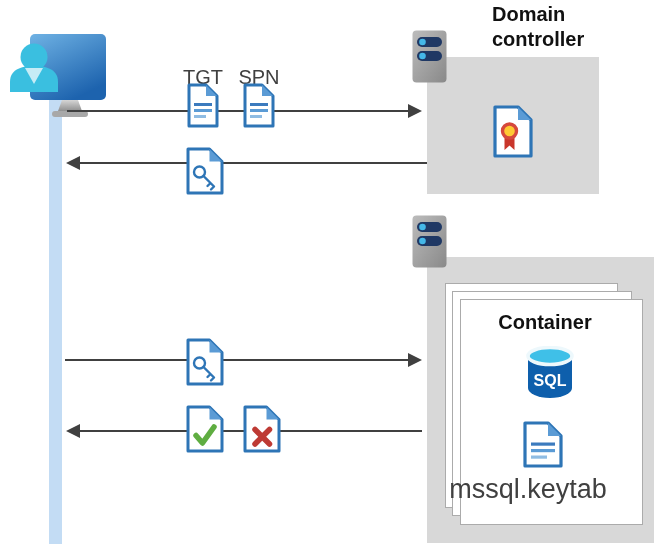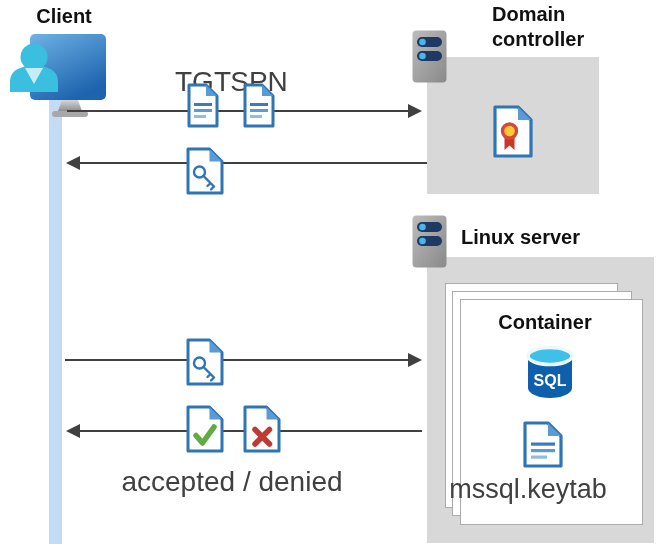--- a/index.html
+++ b/index.html
@@ -2,39 +2,38 @@
 <html><head>
 <meta charset="utf-8">
 <style>
   html,body{margin:0;padding:0;background:#fff;}
   #canvas{
     position:relative;width:660px;height:558px;background:#fff;overflow:hidden;
     font-family:"Liberation Sans","DejaVu Sans",sans-serif;color:#1a1a1a;
   }
   .abs{position:absolute;}
   .heading{font-weight:bold;font-size:20px;color:#111;line-height:25px;}
-  .msg-label{font-size:28px;color:#404040;}
+  .msg-label{font-size:20px;color:#404040;}
   .center{text-align:center;}
   .gray-box{background:#d8d8d8;}
   .arrow-line{height:0;border-top:2px solid #404040;z-index:2;}
   .head-right{width:0;height:0;border-top:7px solid transparent;border-bottom:7px solid transparent;border-left:14px solid #404040;z-index:2;}
   .head-left{width:0;height:0;border-top:7px solid transparent;border-bottom:7px solid transparent;border-right:14px solid #404040;z-index:2;}
   .doc{z-index:3;}
   .card{background:#fff;border:1.5px solid #ababab;box-sizing:border-box;}
   #lifeline{background:#c3dcf4;z-index:0;}
   svg{display:block;}
 </style>
 </head>
 <body>
 
 <div id="canvas">
 
   <div id="lifeline" class="abs" style="left:49px;top:86px;width:13px;height:458px;"></div>
 
-  <div class="abs heading center" style="left:24px;top:4px;width:80px;">Client</div>
 
   <svg class="abs" style="left:8px;top:30px;z-index:2;" width="100" height="92" viewBox="0 0 100 92">
     <defs>
       <linearGradient id="grad-mon" x1="0" y1="0" x2="0.55" y2="1">
         <stop offset="0" stop-color="#6FB2E4"></stop>
           <stop offset="1" stop-color="#1D63AE"></stop>
       </linearGradient>
       <linearGradient id="grad-stand" x1="0" y1="0" x2="0" y2="1">
         <stop offset="0" stop-color="#D6D6D6"></stop>
           <stop offset="1" stop-color="#8F8F8F"></stop>
@@ -114,21 +113,20 @@
           <stop offset="1" stop-color="#898989"></stop>
       </linearGradient>
     </defs>
     <rect x="0.5" y="0.5" width="34" height="52" rx="4" fill="url(#grad-srv2)"></rect>
     <rect x="5" y="7" width="25" height="10" rx="5" fill="#1F3864"></rect>
     <circle cx="10.5" cy="12" r="3.3" fill="#45B8E8"></circle>
     <rect x="5" y="21" width="25" height="10" rx="5" fill="#1F3864"></rect>
     <circle cx="10.5" cy="26" r="3.3" fill="#45B8E8"></circle>
   </svg>
 
-  <div class="abs heading" style="left:461px;top:225px;width:190px;">Linux server</div>
 
   <div class="abs card" style="left:445px;top:283px;width:173px;height:225px;z-index:1;"></div>
   <div class="abs card" style="left:452px;top:291px;width:180px;height:225px;z-index:1;"></div>
   <div class="abs card" style="left:460px;top:299px;width:183px;height:226px;z-index:2;"></div>
 
   <div class="abs heading center" style="left:460px;top:310px;width:170px;z-index:3;">Container</div>
 
   <svg class="abs" style="left:525px;top:346px;z-index:3;" width="50" height="54" viewBox="0 0 50 54">
     <path d="M3 10 V42 A22 10 0 0 0 47 42 V10 Z" fill="#0E5FAC"></path>
     <ellipse cx="25" cy="10" rx="22" ry="8.5" fill="#3FC0E8" stroke="#EDF8FC" stroke-width="3.6"></ellipse>
@@ -163,15 +161,14 @@
     <path d="M23.5 2 V14.5 H36 Z" fill="#5B9BD5"></path>
     <path d="M10 30.5 L16.5 38 L28 22" fill="none" stroke="#5FAD41" stroke-width="5.5" stroke-linecap="round" stroke-linejoin="round"></path>
   </svg>
 
   <svg class="abs doc" style="left:243px;top:405px;" width="38" height="48" viewBox="0 0 38 48">
     <path d="M2 2 H23.5 L36 14.5 V46 H2 Z" fill="#fff" stroke="#2E75B6" stroke-width="3" stroke-linejoin="round"></path>
     <path d="M23.5 2 V14.5 H36 Z" fill="#5B9BD5"></path>
     <path d="M12 24.5 L26.5 39 M26.5 24.5 L12 39" fill="none" stroke="#BE3A34" stroke-width="5.5" stroke-linecap="round"></path>
   </svg>
 
-  <div class="abs msg-label center" style="left:120px;top:466px;width:224px;">accepted / denied</div>
 
 </div>
 
 </body></html>

